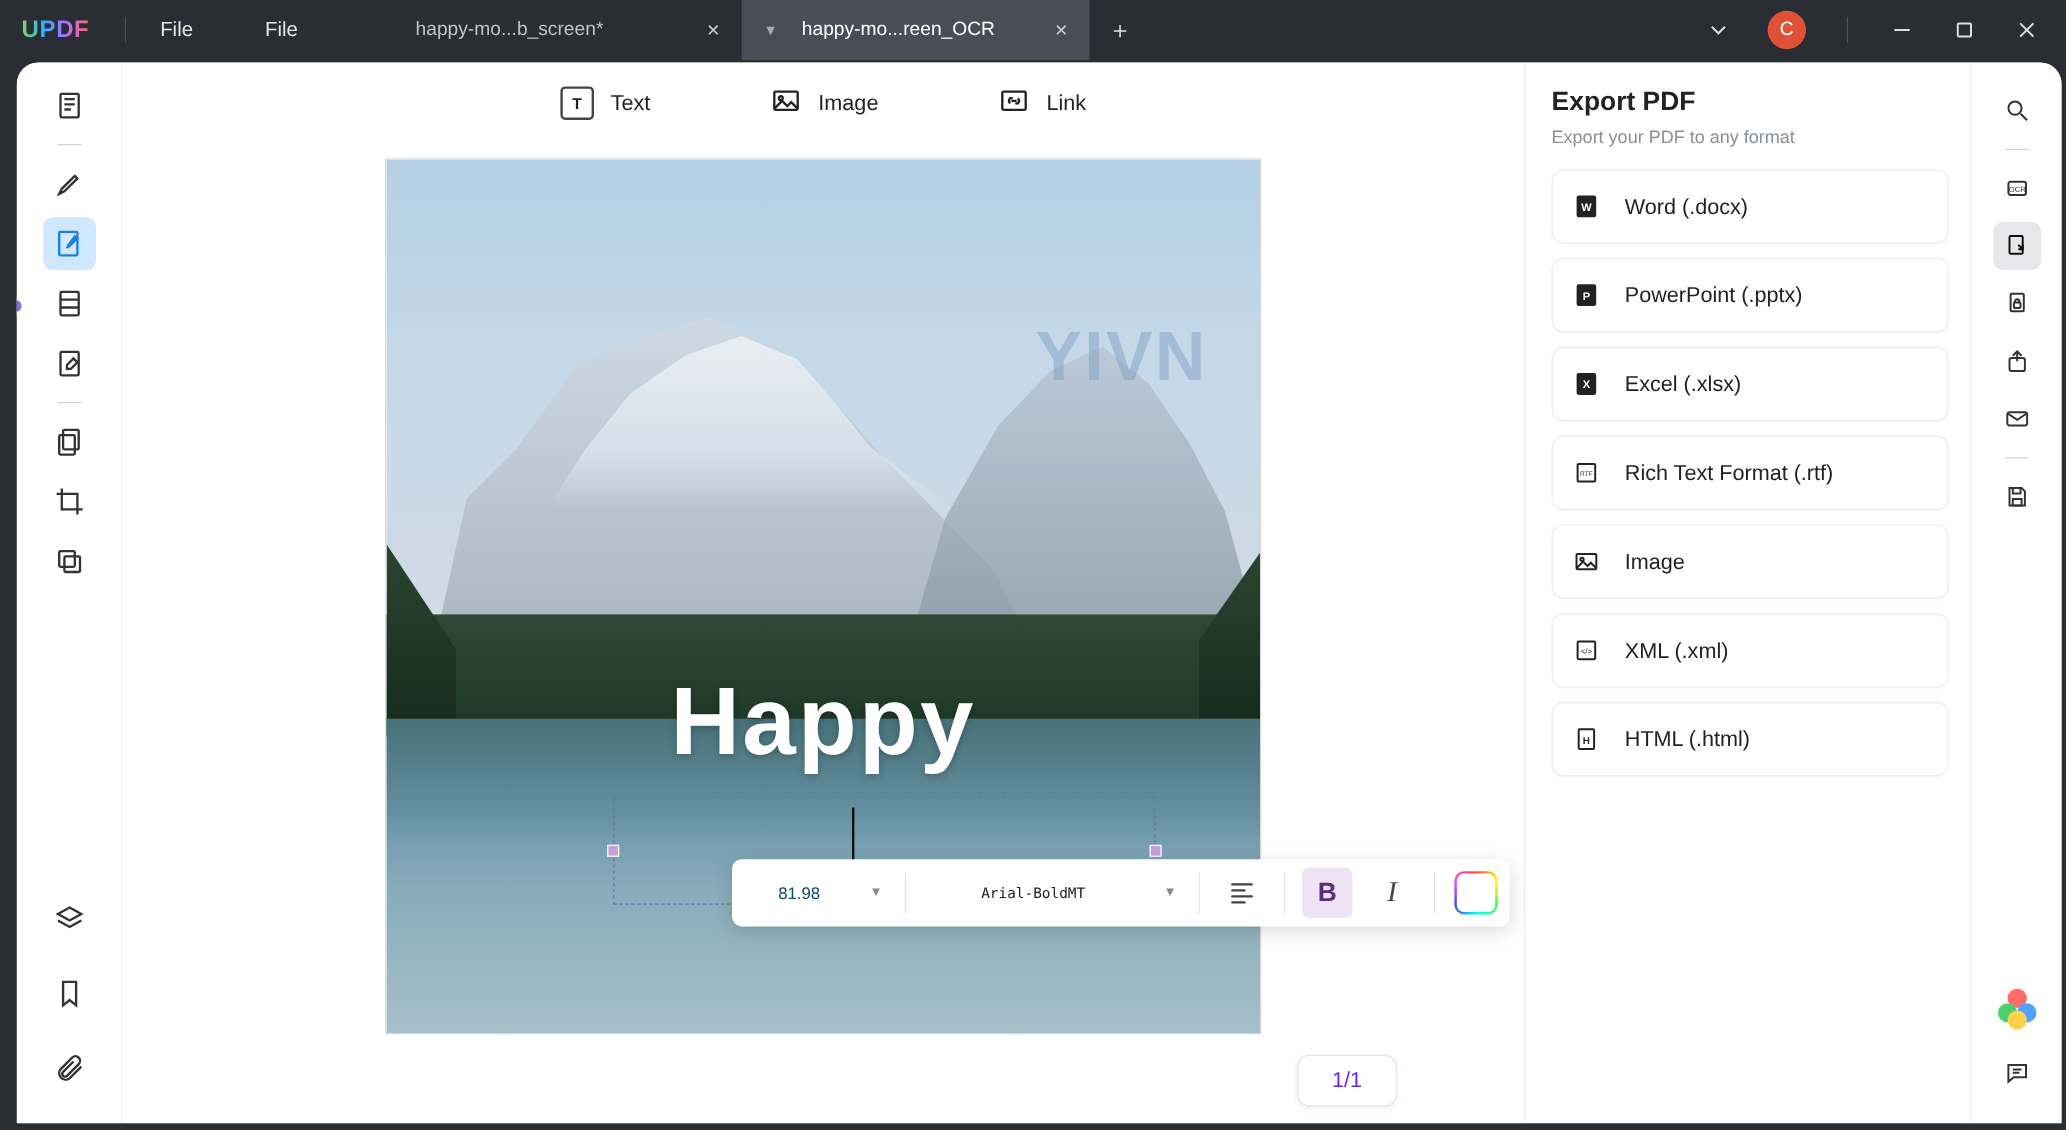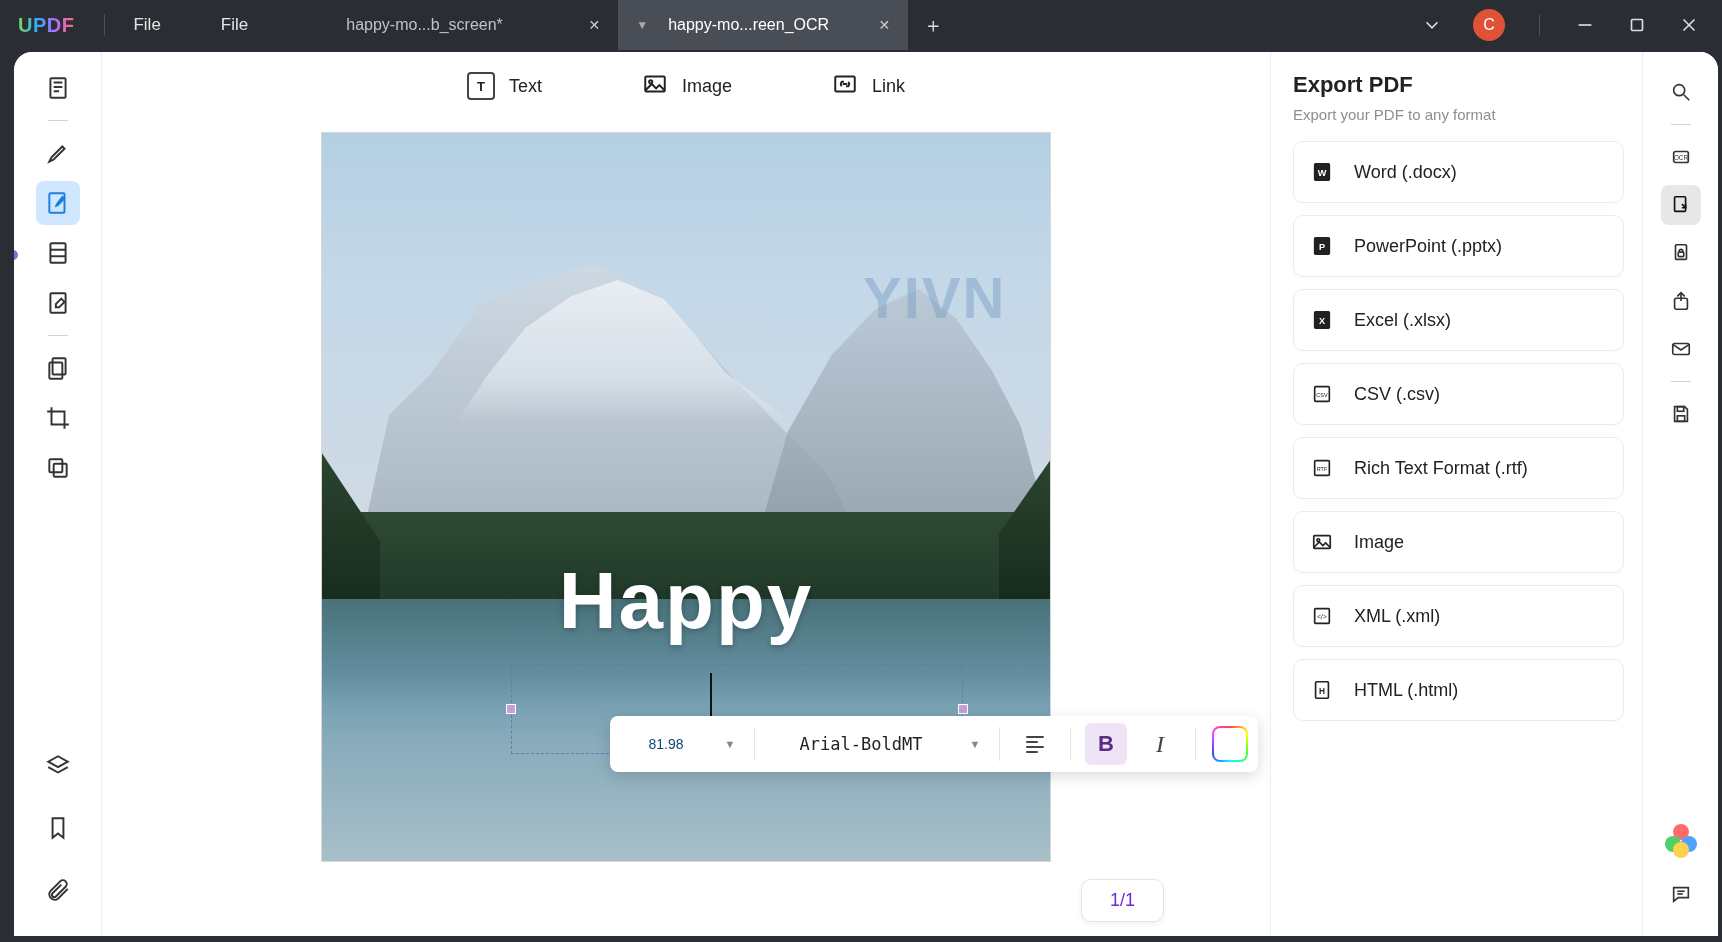--- a/index.html
+++ b/index.html
@@ -63,21 +63,21 @@
 .text-box-sel .handle { width: 10px; height: 10px; background: #c6a0d6; border: 1px solid #fff; position: absolute; }
 .text-box-sel .handle.l { left: -6px; top: 50%; transform: translateY(-50%); }
 .text-box-sel .handle.r { right: -6px; top: 50%; transform: translateY(-50%); }
 .text-box-sel .caret { width: 2px; height: 72px; background: #111; position: absolute; left: 44%; top: 50%; transform: translateY(-50%); }
 .sel-text { color: #fff; font-weight: 900; font-size: 60px; letter-spacing: 1px; text-shadow: 0 2px 6px rgba(0,0,0,.25); white-space: nowrap; }
 
 .float-format { position: absolute; left: 508px; bottom: 164px; height: 56px; background: #fff; border-radius: 8px; box-shadow: 0 4px 16px rgba(0,0,0,.15); display: flex; align-items: center; padding: 0 10px; gap: 4px; z-index: 50; }
 .ff-input { width: 92px; height: 38px; border: none; text-align: center; font-size: 14px; color: #0c4a6e; background: transparent; }
 .ff-dd { width: 28px; height: 38px; display:flex; align-items:center; justify-content:center; color:#888; cursor:pointer; font-size: 11px; }
 .ff-sep { width: 1px; height: 34px; background: #e5e5e5; margin: 0 6px; }
-.ff-font { width: 192px; height: 38px; border: none; text-align: center; font-size: 17px; color: #222; font-family: ui-monospace, monospace; background: transparent; }
+.ff-font { width: 192px; height: 38px; border: none; text-align: center; font-size: 12px; color: #222; font-family: ui-monospace, monospace; background: transparent; }
 .ff-btn { width: 42px; height: 42px; display: flex; align-items: center; justify-content: center; border-radius: 6px; font-size: 22px; cursor: pointer; color: #444; margin: 0 4px;}
 .ff-btn.bold { font-weight: 900; background: #efe4f6; color: #5a2d82; }
 .ff-btn.italic { font-style: italic; font-family: Georgia, serif; font-size: 24px; }
 .ff-color { width: 36px; height: 36px; border-radius: 8px; padding: 2px; background: conic-gradient(#f44,#ff0,#4f4,#0ff,#44f,#f4f,#f44); cursor: pointer; margin-left: 6px;}
 .ff-color::after { content:""; display:block; width: 100%; height: 100%; border-radius: 6px; background: #fff; }
 
 .export-panel { width: 372px; background: #fff; border-left: 1px solid #eee; display: flex; flex-direction: column; padding: 20px 18px 0 22px; box-shadow: -3px 0 8px rgba(0,0,0,.04); }
 .ep-title { font-size: 22px; font-weight: 700; color: #222; margin-bottom: 8px; }
 .ep-sub { font-size: 15px; color: #8a8e95; margin-bottom: 18px; }
 .ep-item { height: 62px; background: #fff; border: 1px solid #eaecee; border-radius: 10px; display: flex; align-items: center; gap: 20px; padding: 0 16px; margin-bottom: 12px; cursor: pointer; font-size: 18px; color: #222; box-shadow: 0 1px 2px rgba(0,0,0,.02); }
@@ -327,29 +327,20 @@
               <rect x="4" y="3" width="16" height="18" rx="1" fill="#222"></rect>
               <text x="12" y="16" font-size="10" text-anchor="middle" fill="#fff" font-weight="700" stroke="none">X</text>
             </svg>
           </span>
           <span>Excel (.xlsx)</span>
         </div>
         <div class="ep-item">
           <span class="ep-icon">
             <svg class="ico" viewBox="0 0 24 24">
               <rect x="4" y="4" width="16" height="16" rx="1"></rect>
-              <text x="12" y="15" font-size="6" text-anchor="middle" fill="currentColor" stroke="none">CSV</text>
-            </svg>
-          </span>
-          <span>CSV (.csv)</span>
-        </div>
-        <div class="ep-item">
-          <span class="ep-icon">
-            <svg class="ico" viewBox="0 0 24 24">
-              <rect x="4" y="4" width="16" height="16" rx="1"></rect>
               <text x="12" y="15" font-size="6" text-anchor="middle" fill="currentColor" stroke="none">RTF</text>
             </svg>
           </span>
           <span>Rich Text Format (.rtf)</span>
         </div>
         <div class="ep-item">
           <span class="ep-icon">
             <svg class="ico" viewBox="0 0 24 24">
               <rect x="3" y="5" width="18" height="14" rx="1"></rect>
               <circle cx="8" cy="10" r="1.5"></circle>

